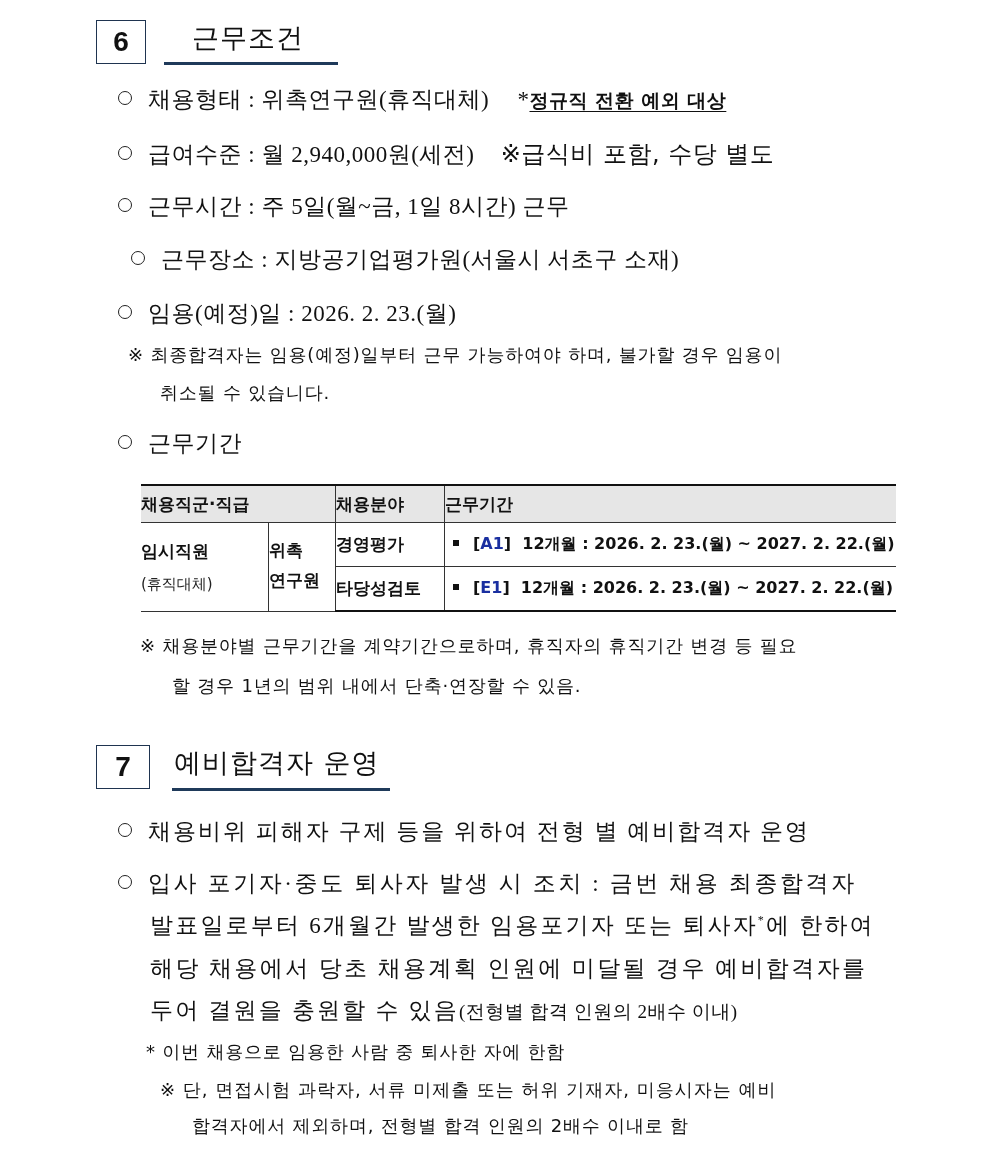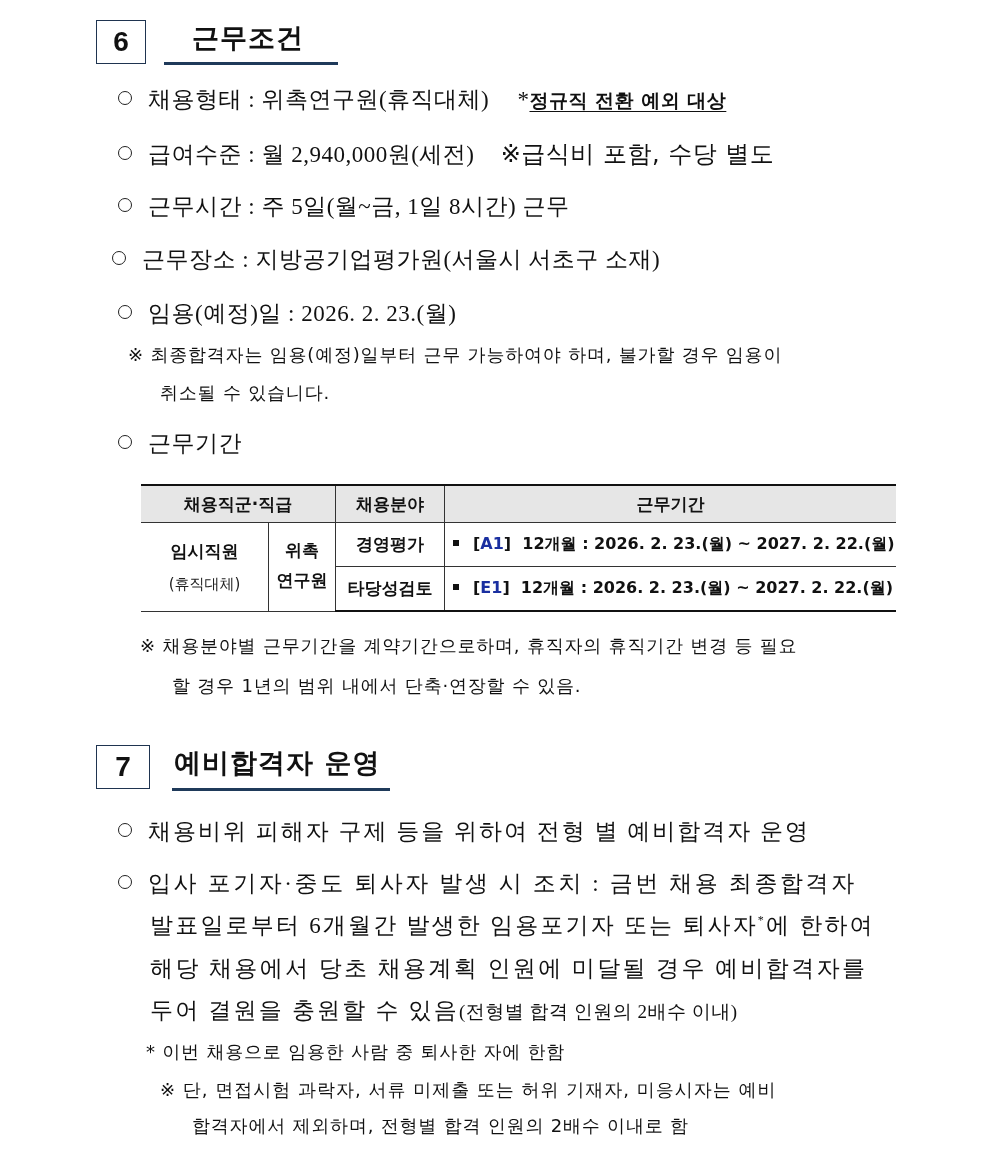--- a/index.html
+++ b/index.html
@@ -1,33 +1,33 @@
 <!DOCTYPE html>
 <html><head>
 <meta charset="utf-8">
 <style>
   html, body { margin: 0; padding: 0; background: #ffffff; }
   body { width: 992px; height: 1160px; position: relative; overflow: hidden; color: #111; }
 
   .sec-num { position: absolute; width: 50px; height: 44px; border: 1.5px solid #1f3450;
     font-family: "Liberation Sans", sans-serif; font-size: 28px; font-weight: bold;
     display: flex; align-items: center; justify-content: center; box-sizing: border-box; }
-  .sec-title { position: absolute; font-family: "DejaVu Sans", sans-serif; font-size: 27px; font-weight: bold; letter-spacing: 1px; }
+  .sec-title { position: absolute; font-family: "DejaVu Sans", sans-serif; font-size: 27px; font-weight: normal; letter-spacing: 1px; }
   .sec-line { position: absolute; height: 3px; background: #1f3a5a; }
 
   .bullet-line { position: absolute; font-family: "Liberation Serif", serif; font-size: 23px; white-space: nowrap; letter-spacing: 0.5px; }
   .circ { display: inline-block; width: 12px; height: 12px; border: 1.3px solid #222; border-radius: 50%; margin-right: 16px; vertical-align: 2px; }
   .note { position: absolute; font-family: "DejaVu Sans", sans-serif; font-size: 18px; white-space: nowrap; letter-spacing: 0.8px; }
   .u { text-underline-offset: 4px; }
   .ub { text-decoration: underline; text-underline-offset: 4px; font-weight: bold; font-family: "DejaVu Sans", sans-serif; font-size: 19px; }
   .small-sans { font-family: "DejaVu Sans", sans-serif; font-size: 18px; }
 
   table.period { position: absolute; left: 141px; top: 484px; width: 755px; border-collapse: collapse;
     font-family: "DejaVu Sans", sans-serif; font-size: 16px; }
-  table.period td, table.period th { border: 1px solid #333; text-align: center; padding: 0; }
+  table.period td, table.period th { border: 1px solid #333; text-align: left; padding: 0; }
   table.period tr:first-child th { border-top: 2.5px solid #111; background: #e6e6e6; height: 36px; font-weight: bold; font-size: 17px; }
   table.period tr:last-child td { border-bottom: 2.5px solid #111; }
   table.period th:first-child, table.period td:first-child { border-left: none; }
   table.period th:last-child, table.period td:last-child { border-right: none; }
   table.period td { height: 43px; font-weight: bold; }
   td.period-cell { text-align: left !important; padding-left: 8px !important; }
   .sq { display: inline-block; width: 6px; height: 6px; background: #111; margin-right: 14px; vertical-align: 3px; }
   .code { color: #1a2fa0; }
   .sub { font-weight: normal; font-size: 15px; color: #222; }
 </style>
@@ -45,21 +45,21 @@
 
 <div class="bullet-line" style="left:118px; top:138px;">
   <span class="circ"></span><span>급여수준</span> : <span>월 2,940,000원(세전)</span>
   <span class="small-sans" style="margin-left:20px; font-size:24px;">※급식비 포함, 수당 별도</span>
 </div>
 
 <div class="bullet-line" style="left:118px; top:191px;">
   <span class="circ"></span><span>근무시간</span> : <span>주 5일(월~금, 1일 8시간) 근무</span>
 </div>
 
-<div class="bullet-line" style="left:112px; top:244px;">
+<div class="bullet-line" style="left:131px; top:244px;">
   <span class="circ"></span><span>근무장소</span> : <span>지방공기업평가원(서울시 서초구 소재)</span>
 </div>
 
 <div class="bullet-line" style="left:118px; top:298px;">
   <span class="circ"></span><span>임용(예정)일</span> : <span class="u">2026. 2. 23.(월)</span>
 </div>
 
 <div class="note" style="left:128px; top:343px;">※ 최종합격자는 임용(예정)일부터 근무 가능하여야 하며, 불가할 경우 임용이</div>
 <div class="note" style="left:160px; top:381px;">취소될 수 있습니다.</div>
 

